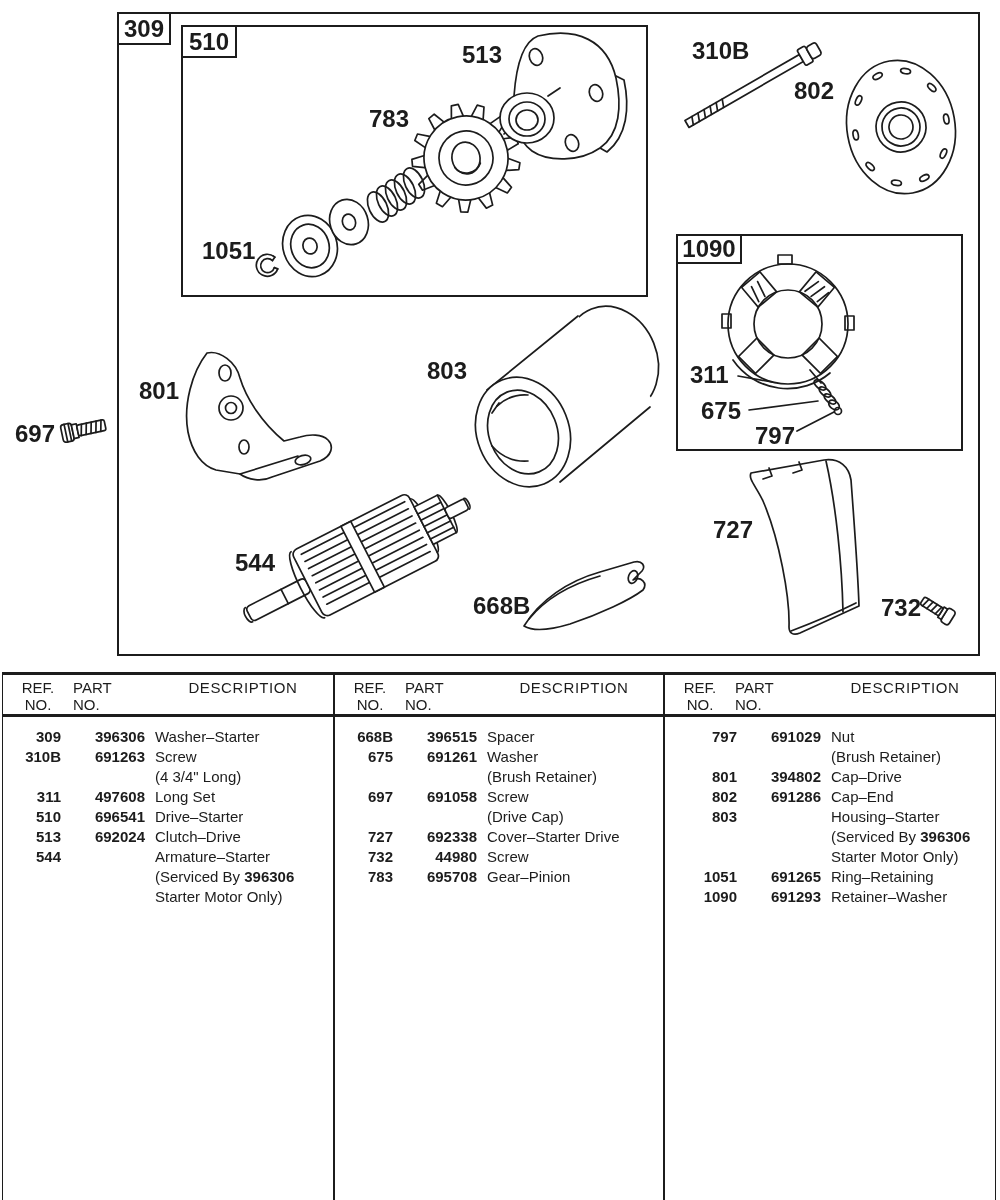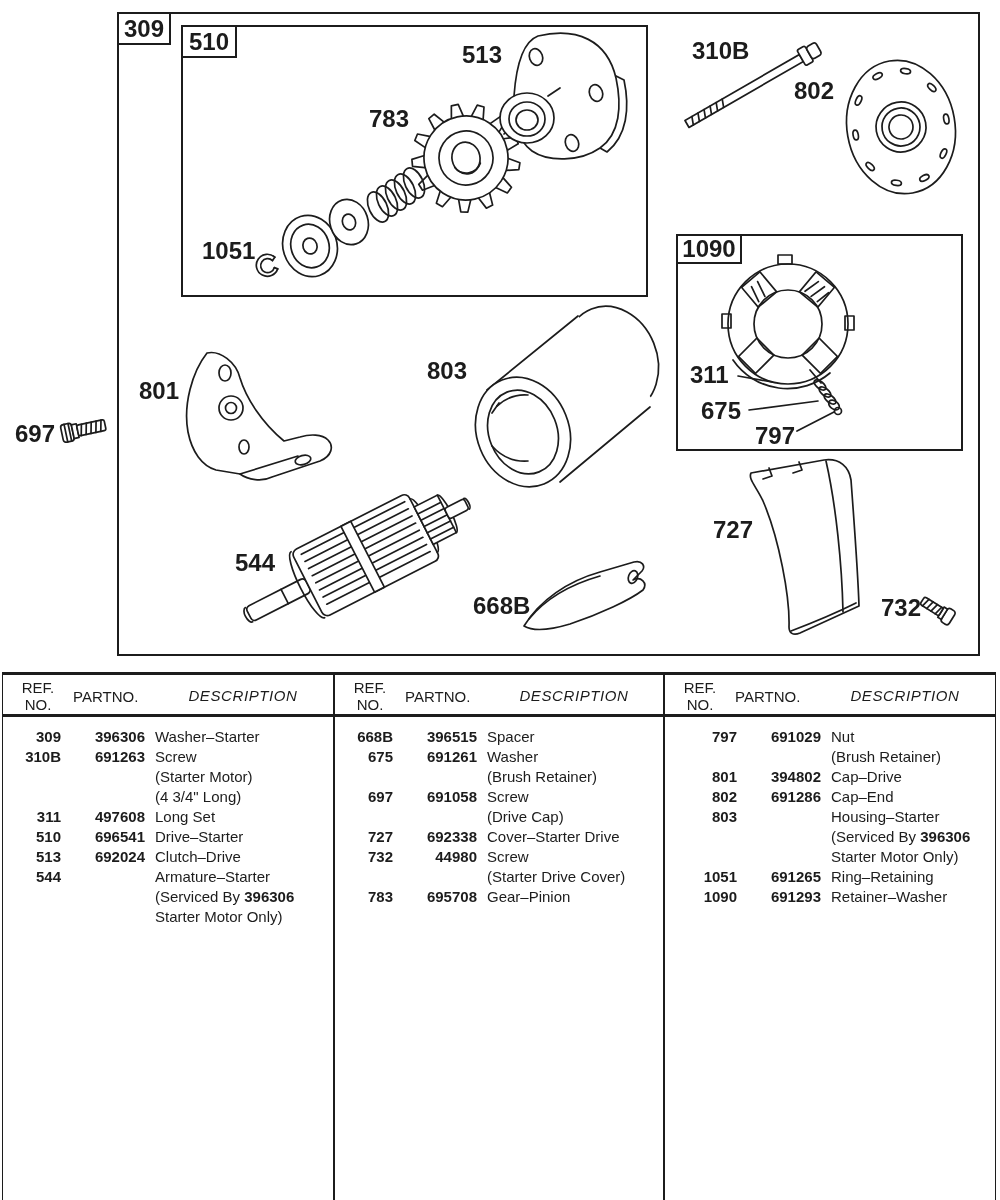--- a/index.html
+++ b/index.html
@@ -20,22 +20,22 @@
   #art{position:absolute;left:0;top:0;z-index:3;pointer-events:none;}
   
   #parts-table{position:absolute;left:2px;top:672px;width:994px;height:528px;
     border-top:3px solid #1c1c1c;border-left:1.5px solid #1c1c1c;border-right:1.5px solid #1c1c1c;
     display:flex;font-size:15px;box-sizing:border-box;}
   .pcol{flex:0 0 330px;box-sizing:border-box;}
   .pcol.last{flex:1 1 auto;}
   .pcol + .pcol{border-left:2px solid #1c1c1c;}
   .phead{height:42px;border-bottom:3px solid #1c1c1c;display:flex;box-sizing:border-box;padding-top:4px;}
   .h-ref{width:70px;display:flex;flex-direction:column;align-items:center;line-height:17px;}
-  .h-part{width:80px;display:flex;flex-direction:row;align-items:center;line-height:17px;}
-  .h-desc{flex:1;display:flex;align-items:center;justify-content:center;padding-bottom:2px;letter-spacing:0.6px;font-style:italic;}
+  .h-part{width:80px;display:flex;flex-direction:column;align-items:flex-start;line-height:17px;}
+  .h-desc{flex:1;display:flex;align-items:flex-start;justify-content:center;padding-bottom:2px;letter-spacing:0.6px;}
   .prows{padding-top:10px;}
   .prow{display:flex;line-height:20px;}
   .c-ref{width:58px;text-align:right;font-weight:bold;}
   .c-part{width:84px;text-align:right;font-weight:bold;}
   .c-desc{flex:1;padding-left:10px;white-space:nowrap;}
   .pcol.last .c-ref{width:72px;}
   .bld{font-weight:bold;}
 </style>
 </head>
 <body>
@@ -302,25 +302,20 @@
           <span class="c-desc"><span>Washer–Starter</span><span class="bld"></span></span>
         </div>
       <div class="prow">
           <span class="c-ref">310B</span>
           <span class="c-part">691263</span>
           <span class="c-desc"><span>Screw</span><span class="bld"></span></span>
         </div>
       <div class="prow">
           <span class="c-ref"></span>
           <span class="c-part"></span>
-          <span class="c-desc"><span>(Starter Motor)</span><span class="bld"></span></span>
-        </div>
-      <div class="prow">
-          <span class="c-ref"></span>
-          <span class="c-part"></span>
           <span class="c-desc"><span>(4 3/4" Long)</span><span class="bld"></span></span>
         </div>
       <div class="prow">
           <span class="c-ref">311</span>
           <span class="c-part">497608</span>
           <span class="c-desc"><span>Long Set</span><span class="bld"></span></span>
         </div>
       <div class="prow">
           <span class="c-ref">510</span>
           <span class="c-part">696541</span>
@@ -393,25 +388,20 @@
           <span class="c-ref">727</span>
           <span class="c-part">692338</span>
           <span class="c-desc"><span>Cover–Starter Drive</span><span class="bld"></span></span>
         </div>
       <div class="prow">
           <span class="c-ref">732</span>
           <span class="c-part">44980</span>
           <span class="c-desc"><span>Screw</span><span class="bld"></span></span>
         </div>
       <div class="prow">
-          <span class="c-ref"></span>
-          <span class="c-part"></span>
-          <span class="c-desc"><span>(Starter Drive Cover)</span><span class="bld"></span></span>
-        </div>
-      <div class="prow">
           <span class="c-ref">783</span>
           <span class="c-part">695708</span>
           <span class="c-desc"><span>Gear–Pinion</span><span class="bld"></span></span>
         </div>
     </div>
   </div>
 
   <div class="pcol last">
     <div class="phead">
       <div class="h-ref">

